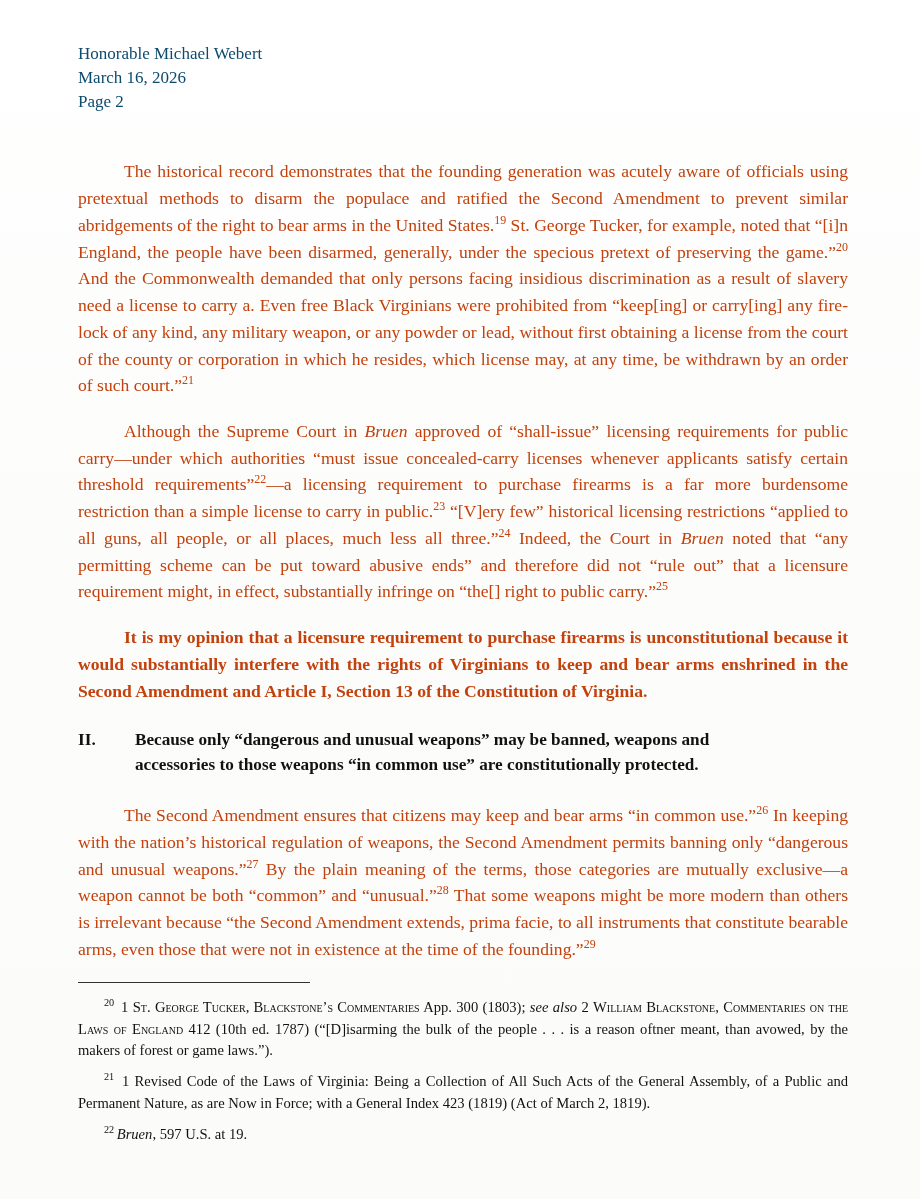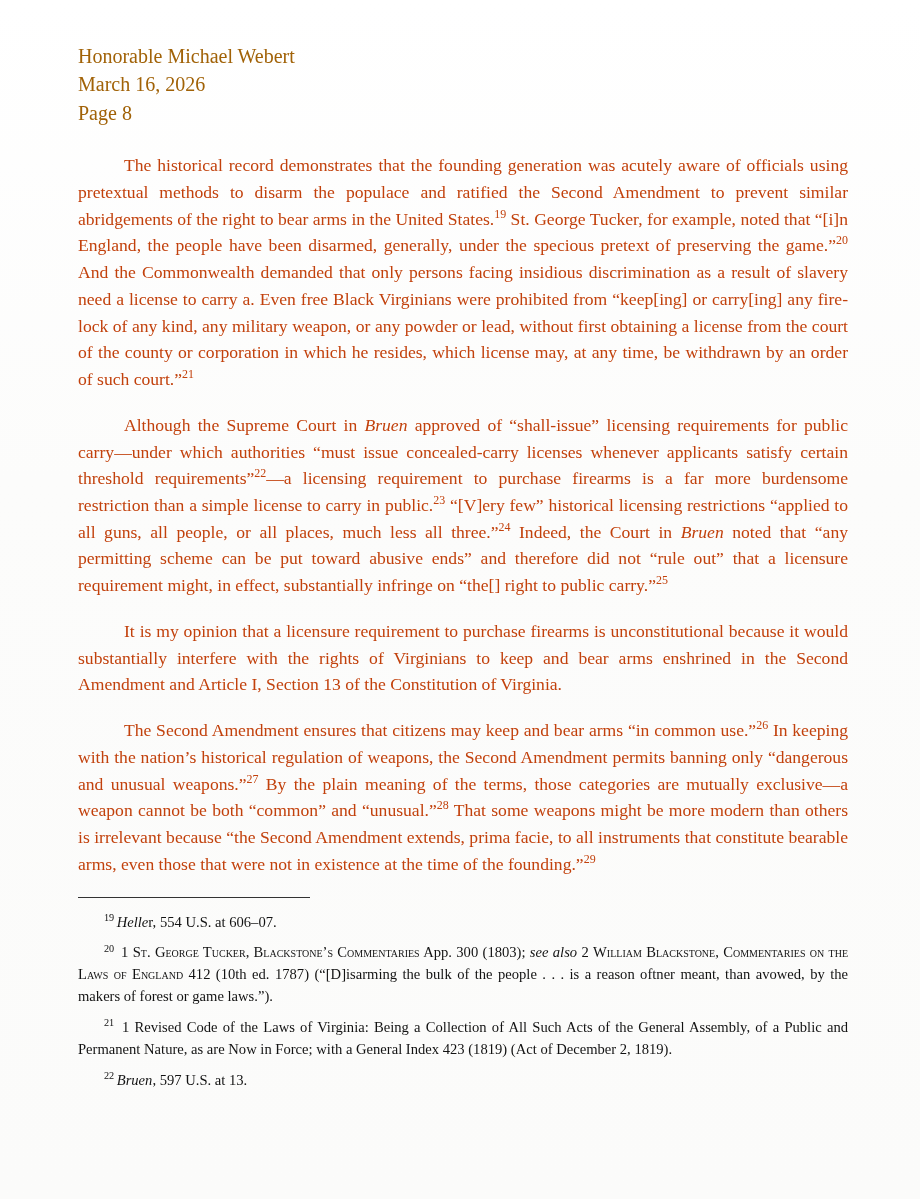--- a/index.html
+++ b/index.html
@@ -30,42 +30,43 @@
     background: linear-gradient(180deg,#ffffff 0%,#fcfcfb 40%,#fbfbfa 100%);
     pointer-events: none;
     z-index: 0;
   }
   .content {
     position: relative;
     z-index: 1;
     padding: 42px 72px 0 78px;
   }
   .letterhead {
-    font-size: 20px;
+    font-size: 17px;
     line-height: 1.42;
-    color: #a16207;
-    margin-bottom: 25px;
+    color: #0c4a6e;
+    margin-bottom: 44px;
   }
   .letterhead div {
     white-space: nowrap;
   }
   .body-block {
     width: 770px;
   }
   p.body-para {
     font-size: 17.6px;
     line-height: 1.52;
     text-align: justify;
     text-justify: inter-word;
     margin: 0 0 19px 0;
     text-indent: 46px;
     color: #c2410c;
     hyphens: none;
   }
   p.body-para.last {
+    font-weight: bold;
   }
   .heading-row {
     display: flex;
     margin: 24px 0 24px 0;
     font-weight: bold;
     font-size: 17.2px;
     line-height: 1.45;
   }
   .heading-num {
     width: 57px;
@@ -113,45 +114,48 @@
 </style>
 </head>
 <body>
 
 <div class="page">
   <div class="content">
 
     <div class="letterhead">
       <div>Honorable Michael Webert</div>
       <div>March 16, 2026</div>
-      <div>Page 8</div>
+      <div>Page 2</div>
     </div>
 
     <div class="body-block">
 
       <p class="body-para"><span>The historical record demonstrates that the founding generation was acutely aware of officials using pretextual methods to disarm the populace and ratified the Second Amendment to prevent similar abridgements of the right to bear arms in the United States.</span><sup class="fn">19</sup><span> St. George Tucker, for example, noted that “[i]n England, the people have been disarmed, generally, under the specious pretext of preserving the game.”</span><sup class="fn">20</sup><span> And the Commonwealth demanded that only persons facing insidious discrimination as a result of slavery need a license to carry a. Even free Black Virginians were prohibited from “keep[ing] or carry[ing] any fire-lock of any kind, any military weapon, or any powder or lead, without first obtaining a license from the court of the county or corporation in which he resides, which license may, at any time, be withdrawn by an order of such court.”</span><sup class="fn">21</sup></p>
 
       <p class="body-para"><span>Although the Supreme Court in </span><em>Bruen</em><span> approved of “shall-issue” licensing requirements for public carry—under which authorities “must issue concealed-carry licenses whenever applicants satisfy certain threshold requirements”</span><sup class="fn">22</sup><span>—a licensing requirement to purchase firearms is a far more burdensome restriction than a simple license to carry in public.</span><sup class="fn">23</sup><span> “[V]ery few” historical licensing restrictions “applied to all guns, all people, or all places, much less all three.”</span><sup class="fn">24</sup><span> Indeed, the Court in </span><em>Bruen</em><span> noted that “any permitting scheme can be put toward abusive ends” and therefore did not “rule out” that a licensure requirement might, in effect, substantially infringe on “the[] right to public carry.”</span><sup class="fn">25</sup></p>
 
       <p class="body-para last">It is my opinion that a licensure requirement to purchase firearms is unconstitutional because it would substantially interfere with the rights of Virginians to keep and bear arms enshrined in the Second Amendment and Article I, Section 13 of the Constitution of Virginia.</p>
 
+      <div class="heading-row">
+        <div class="heading-num">II.</div>
+        <div class="heading-text">Because only “dangerous and unusual weapons” may be banned, weapons and accessories to those weapons “in common use” are constitutionally protected.</div>
+      </div>
 
       <p class="body-para"><span>The Second Amendment ensures that citizens may keep and bear arms “in common use.”</span><sup class="fn">26</sup><span> In keeping with the nation’s historical regulation of weapons, the Second Amendment permits banning only “dangerous and unusual weapons.”</span><sup class="fn">27</sup><span> By the plain meaning of the terms, those categories are mutually exclusive—a weapon cannot be both “common” and “unusual.”</span><sup class="fn">28</sup><span> That some weapons might be more modern than others is irrelevant because “the Second Amendment extends, prima facie, to all instruments that constitute bearable arms, even those that were not in existence at the time of the founding.”</span><sup class="fn">29</sup></p>
 
     </div>
 
     <div class="fn-rule"></div>
 
     <div class="footnotes">
 
-      <p class="footnote"><span class="fnum">19</span><em>Helle</em><span>r, 554 U.S. at 606–07.</span></p>
 
       <p class="footnote"><span class="fnum">20</span><span> 1 </span><span class="sc">St. George Tucker, Blackstone’s Commentaries</span><span> App. 300 (1803); </span><em>see also</em><span> 2 </span><span class="sc">William Blackstone, Commentaries on the Laws of England</span><span> 412 (10th ed. 1787) (“[D]isarming the bulk of the people . . . is a reason oftner meant, than avowed, by the makers of forest or game laws.”).</span></p>
 
-      <p class="footnote"><span class="fnum">21</span><span> 1 Revised Code of the Laws of Virginia: Being a Collection of All Such Acts of the General Assembly, of a Public and Permanent Nature, as are Now in Force; with a General Index 423 (1819) (Act of December 2, 1819).</span></p>
+      <p class="footnote"><span class="fnum">21</span><span> 1 Revised Code of the Laws of Virginia: Being a Collection of All Such Acts of the General Assembly, of a Public and Permanent Nature, as are Now in Force; with a General Index 423 (1819) (Act of March 2, 1819).</span></p>
 
-      <p class="footnote"><span class="fnum">22</span><em>Bruen</em><span>, 597 U.S. at 13.</span></p>
+      <p class="footnote"><span class="fnum">22</span><em>Bruen</em><span>, 597 U.S. at 19.</span></p>
 
 
     </div>
 
   </div>
 </div>
 
 </body></html>

